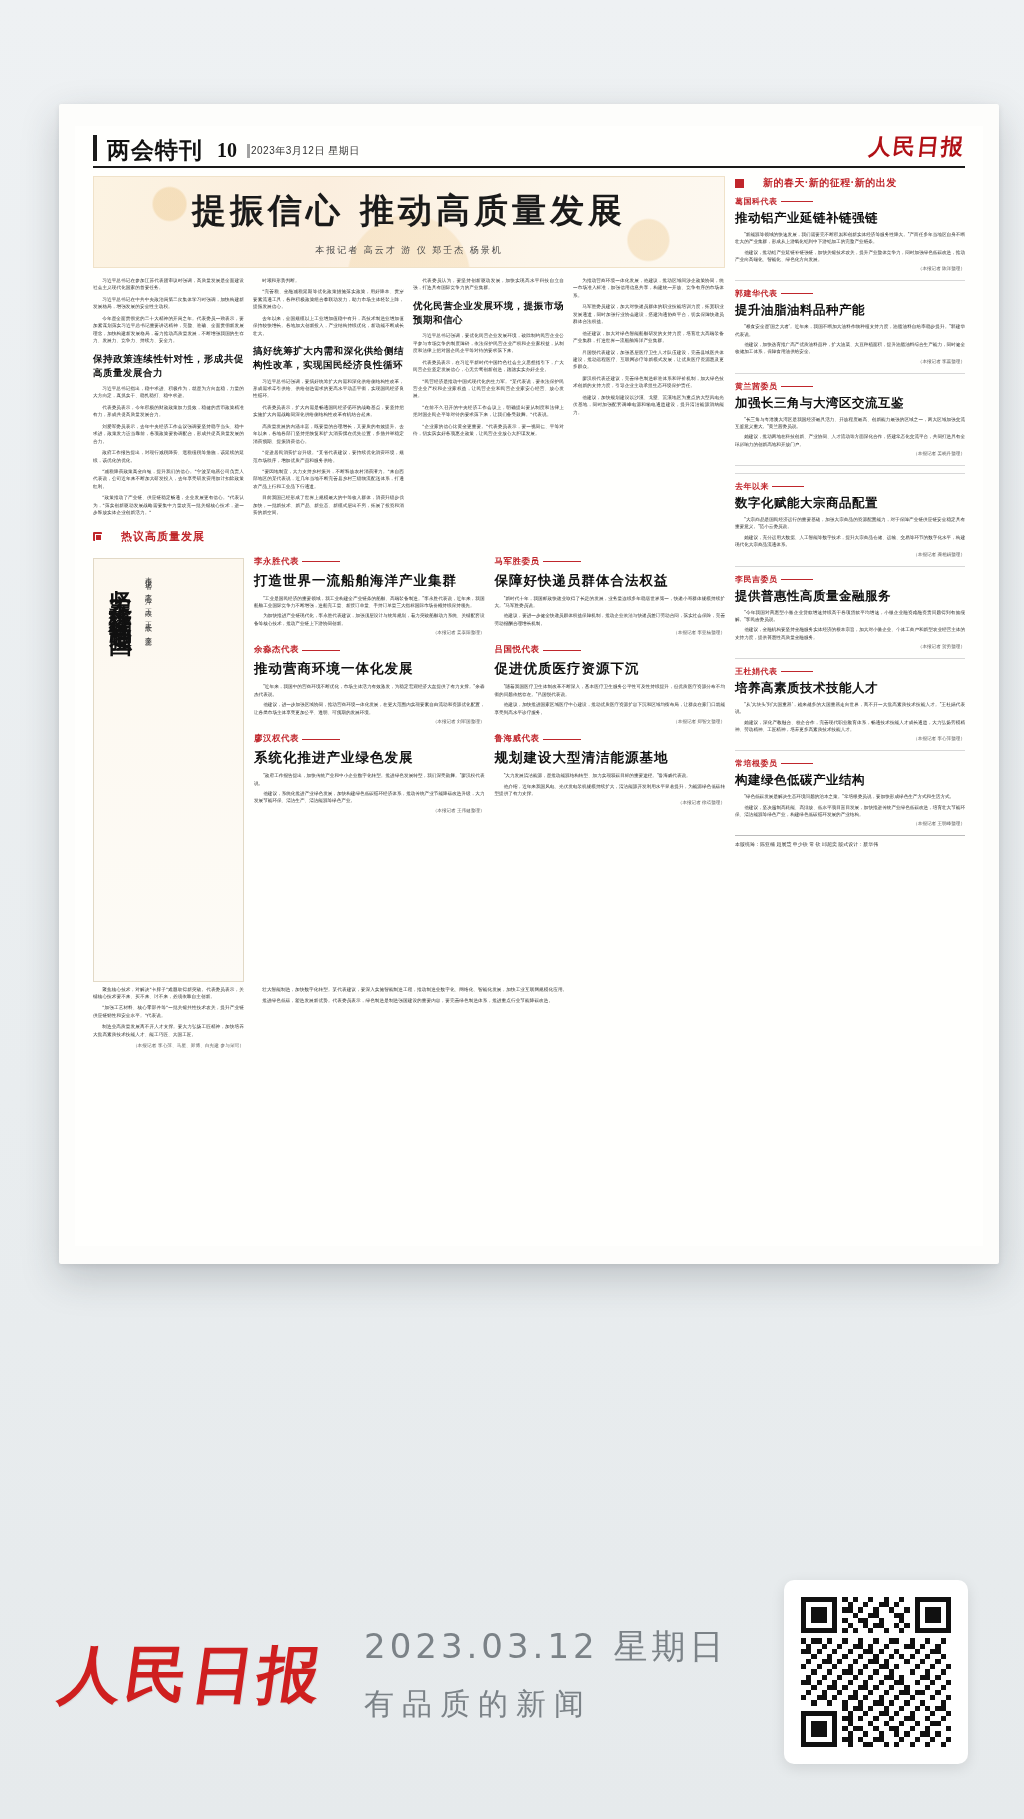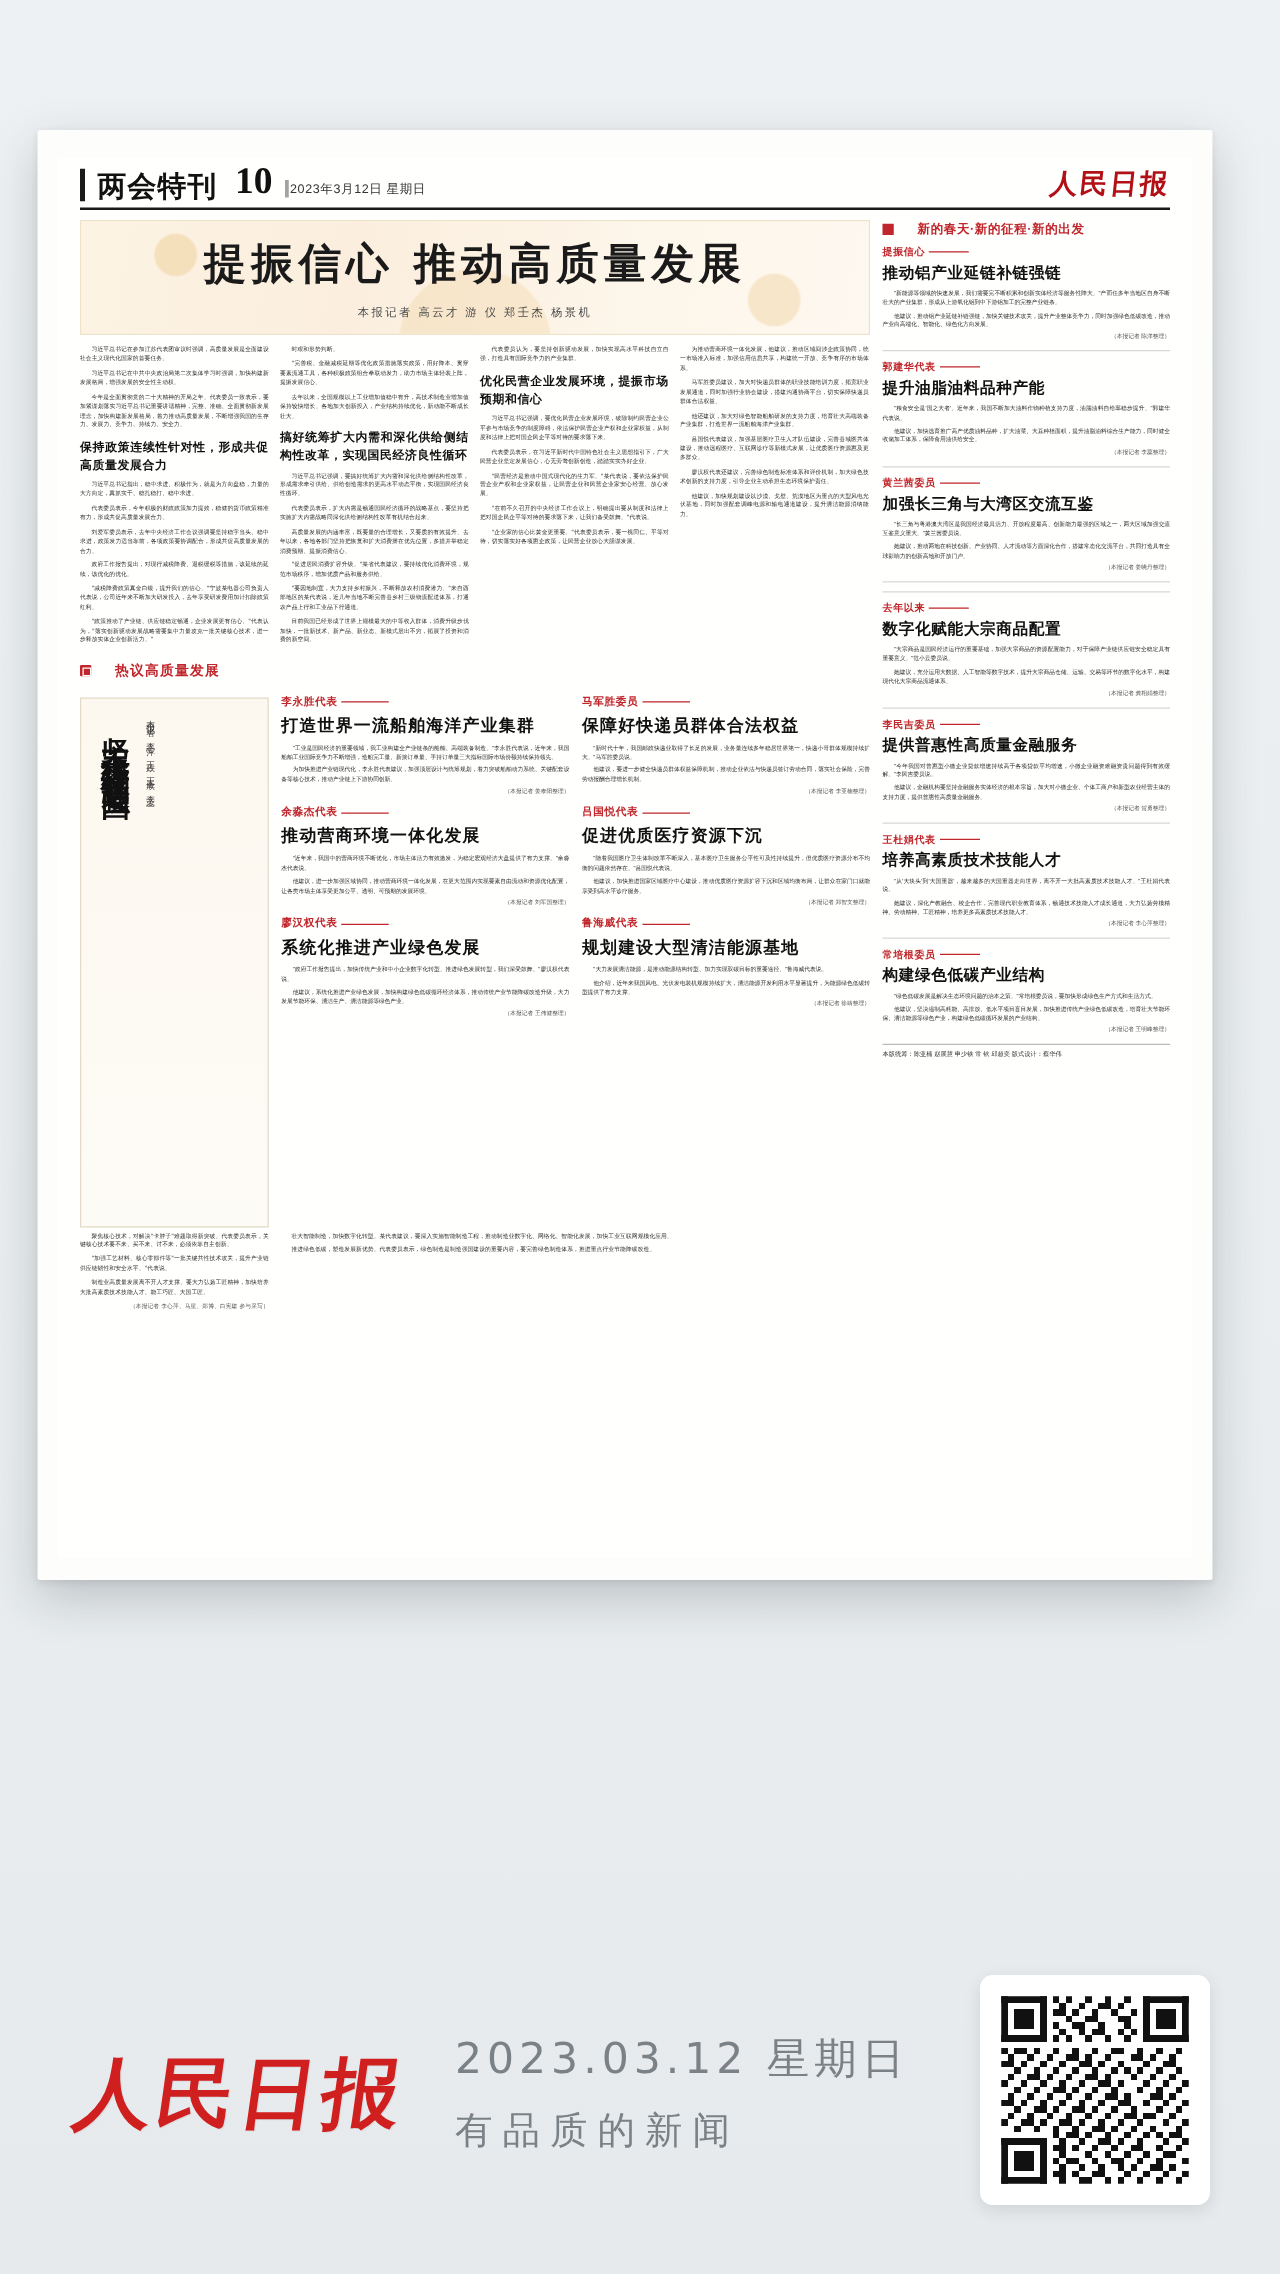--- a/index.html
+++ b/index.html
@@ -10,21 +10,21 @@
     font-family: "Liberation Sans", sans-serif;
   }
   body {
     background: linear-gradient(180deg,#eef1f3 0%, #e9edef 60%, #e6eaec 100%);
     overflow: hidden;
   }
 
   
   #sheet {
     position: absolute;
-    left: 30px; top: 104px;
+    left: 59px; top: 104px;
     width: 940px; height: 1160px;
     background: #fdfdfb;
     box-shadow: 0 14px 38px rgba(40,50,60,.22), 0 2px 6px rgba(0,0,0,.08);
     border-radius: 2px;
     overflow: hidden;
   }
   #page {
     position: absolute;
     left: 16px; top: 22px;
     width: 908px; height: 1120px;
@@ -42,21 +42,21 @@
   }
   .mh-bar {
     width: 4px; height: 26px; background: #1a1a1a; margin-bottom: 1px;
   }
   .mh-title {
     font-family: "DejaVu Sans", sans-serif;
     font-size: 23px; font-weight: 700; letter-spacing: 1px; color: #111;
     line-height: 1;
   }
   .mh-num {
-    font-size: 30px; font-weight: 700; color: #111; margin-left: 4px;
+    font-size: 20px; font-weight: 700; color: #111; margin-left: 4px;
     font-family: "Liberation Serif", serif;
   }
   .mh-date {
     font-size: 10px; color: #333; border-left: 3px solid #a3a3a3;
     padding-left: 1px; margin-bottom: 4px; letter-spacing: .5px;
   }
   .mh-logo {
     position: absolute; right: 0; bottom: 4px;
     font-family: "DejaVu Serif", serif;
     font-size: 22px; font-weight: 700; color: #b11116;
@@ -397,21 +397,21 @@
       </div>
 
       <div class="right-zone">
         <div class="rail-head">
           <span class="sq"></span>
           <span class="txt">新的春天·新的征程·新的出发</span>
         </div>
 
         <div class="rail-item">
           <div class="name">
-              <span>提振信心</span>
+              <span>葛国科代表</span>
               <span class="dash"></span>
             </div>
           <div class="title">推动铝产业延链补链强链</div>
           <div class="body">
             <p>"新能源等领域的快速发展，我们需要完不断积累和创新实体经济等服务性降大。"产而任多年当地区自身不断壮大的产业集群，形成从上游氧化铝到中下游铝加工的完整产业链条。</p>
             <p>他建议，推动铝产业延链补链强链，加快关键技术攻关，提升产业整体竞争力，同时加强绿色低碳改造，推动产业向高端化、智能化、绿色化方向发展。</p>
           </div>
           <div class="src">（本报记者 陈洋整理）</div>
         </div>
         <div class="rail-sep"></div>

